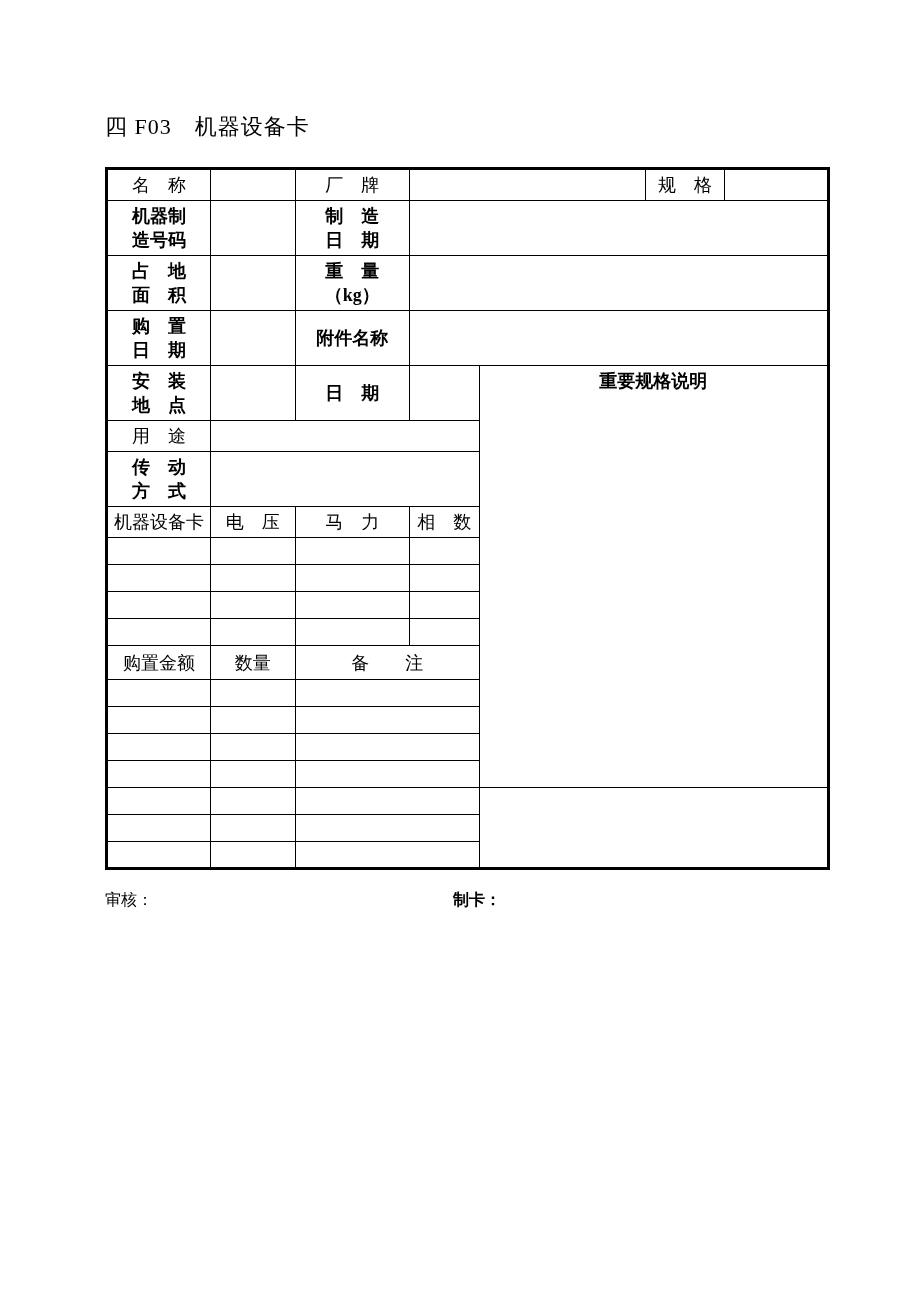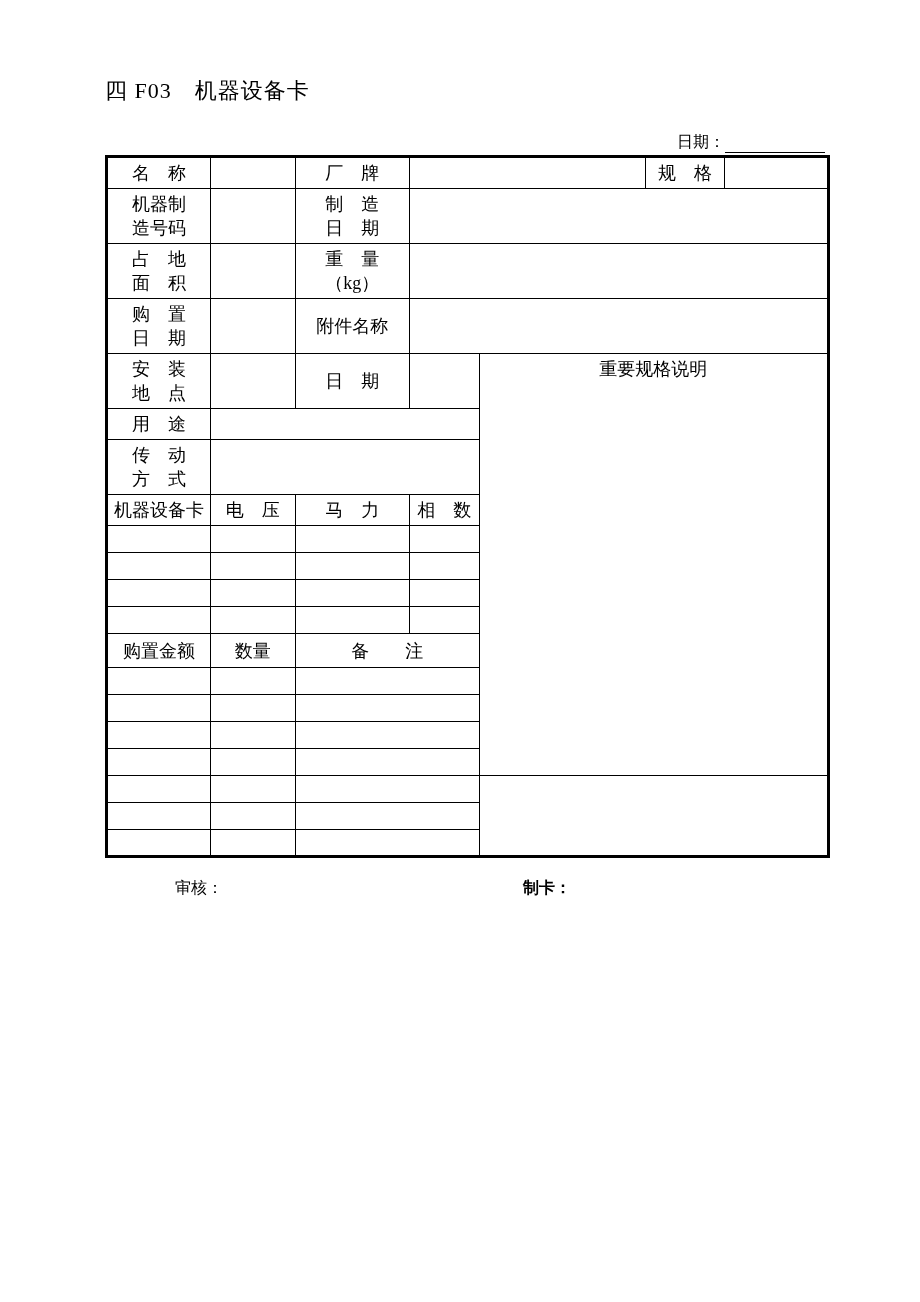--- a/index.html
+++ b/index.html
@@ -6,21 +6,21 @@
     body {
       background: #fff;
       width: 920px;
       height: 1302px;
       font-family: "SimSun", "宋体", serif;
       font-size: 18px;
       color: #000;
       position: relative;
     }
     .page {
-      padding: 76px 90px 0 105px;
+      padding: 112px 90px 0 105px;
     }
     .title {
       font-size: 22px;
       margin-bottom: 25px;
       letter-spacing: 1px;
     }
     .header-meta {
       text-align: right;
       font-size: 16px;
       line-height: 1.4;
@@ -46,36 +46,35 @@
       font-size: 18px;
     }
     .card .lbl {
       text-align: center;
       white-space: nowrap;
     }
     .card .lbl-left {
       text-align: center;
       vertical-align: top;
     }
-    .double-row { height: 54px; }
+    .double-row { height: 54px; font-weight: bold; }
     .signatures {
       margin-top: 20px;
       font-size: 16px;
       display: flex;
     }
-    .signatures .s1 { margin-left: 70px; }
+    .signatures .s1 { }
     .signatures .s2 { margin-left: 300px; font-weight: bold; }
   </style>
 </head>
 <body>
 
 <div class="page">
   <div class="title">四 F03　机器设备卡</div>
   <div class="header-meta">
-    <div><span>日期：</span><span class="line"></span></div>
   </div>
 
   <table class="card">
     <colgroup>
       <col style="width:85px">
       <col style="width:85px">
       <col style="width:55px">
       <col style="width:60px">
       <col style="width:70px">
       <col style="width:170px">

